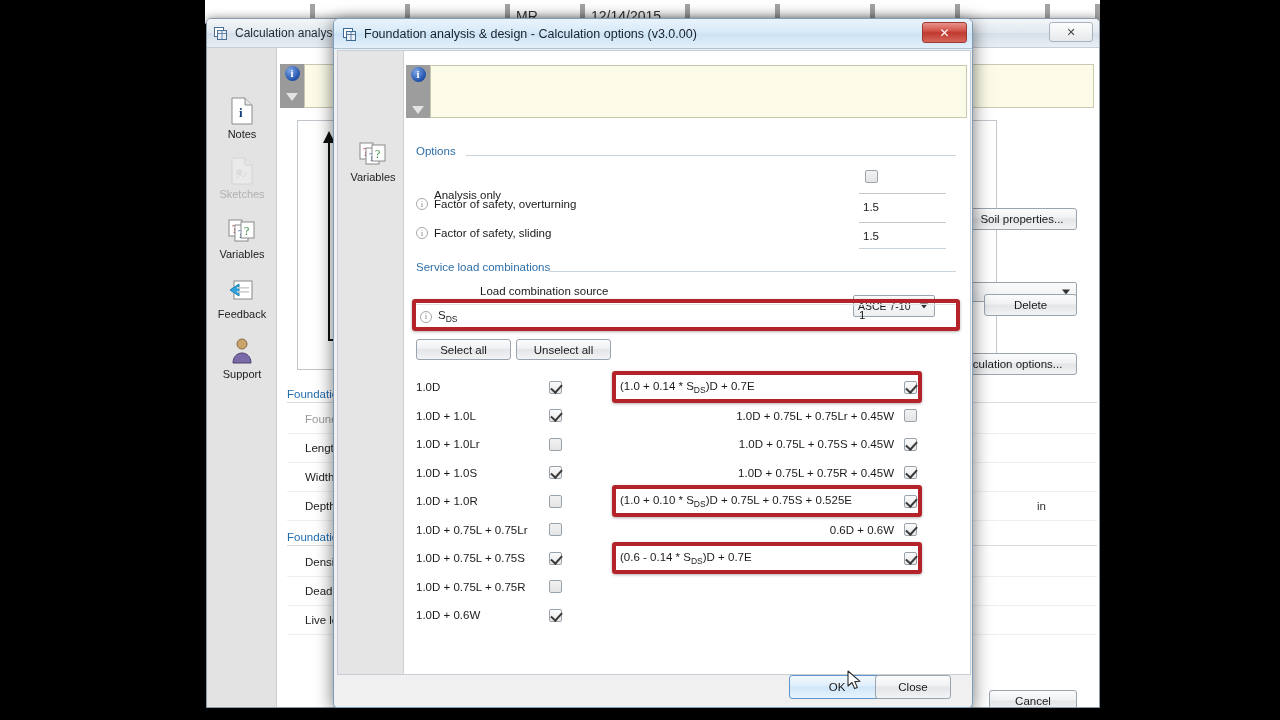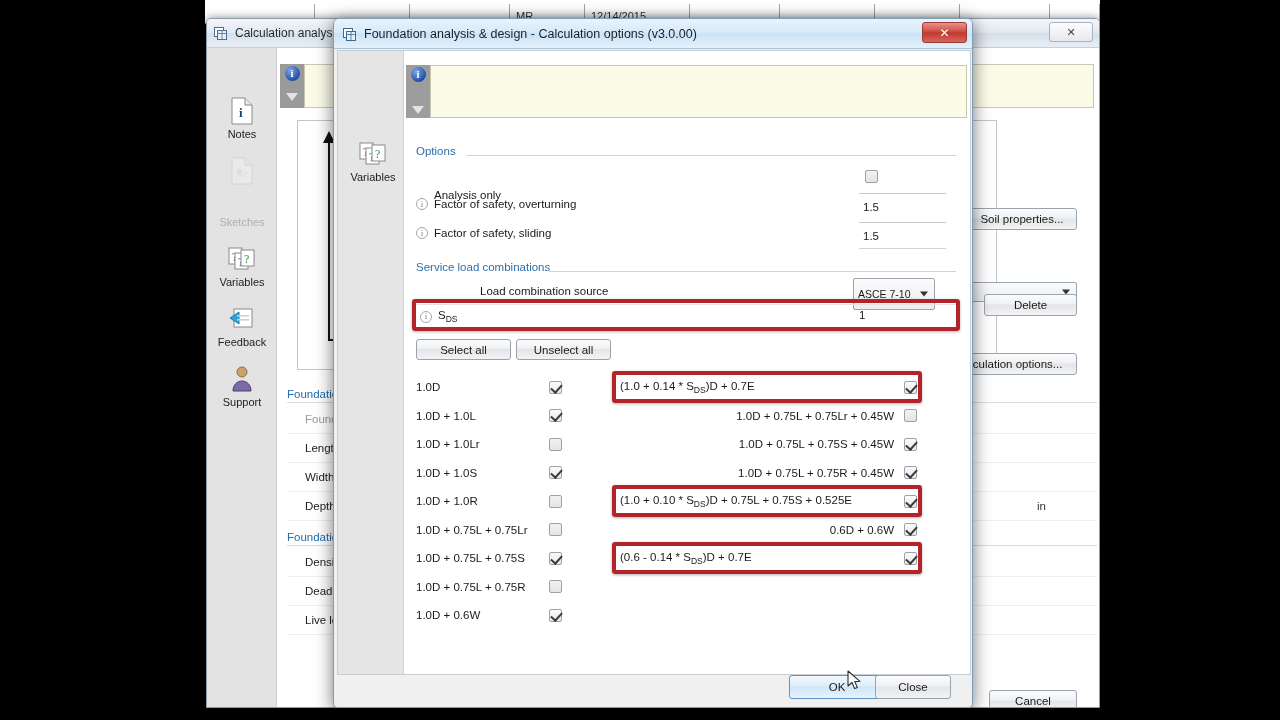--- a/index.html
+++ b/index.html
@@ -26,22 +26,22 @@
 
   
   .sheet {
     position: absolute;
     left: 205px; top: 0; width: 895px; height: 24px;
     background: #ffffff;
     border-bottom: 1px solid #9a9a9a;
   }
   .sheet-cell {
     position: absolute; top: 4px; height: 24px;
-    border-right: 1px solid #a3a3a3;
-    font-size: 11px; color: #333;
+    border-right: 5px solid #a3a3a3;
+    font-size: 14px; color: #333;
     display: flex; align-items: center;
     padding-left: 6px;
     white-space: nowrap;
   }
 
   
   .bgwin {
     position: absolute;
     left: 206px; top: 18px; width: 894px; height: 690px;
     background: #eff0f1;
@@ -387,21 +387,21 @@
           <div class="rail-item" style="margin-top: 48px;">
             <div class="rail-glyph">
               <svg width="26" height="28" viewBox="0 0 26 28">
                 <path d="M3 1h13l7 7v19H3z" fill="#fff" stroke="#8a8a8a"></path>
                 <path d="M16 1v7h7" fill="#e6e6e6" stroke="#8a8a8a"></path>
                 <text x="10" y="20" font-size="13" font-family="Liberation Serif, serif" font-weight="bold" fill="#12407e">i</text>
               </svg>
             </div>
             <div>Notes</div>
           </div>
-          <div class="rail-item disabled" style="margin-top: 16px; gap: 28px;">
+          <div class="rail-item disabled" style="margin-top: 16px;">
             <div class="rail-glyph" style="opacity: 0.45;">
               <svg width="26" height="28" viewBox="0 0 26 28">
                 <path d="M3 1h13l7 7v19H3z" fill="#f4f4f4" stroke="#c3c3c3"></path>
                 <path d="M16 1v7h7" fill="#ebebeb" stroke="#c3c3c3"></path>
                 <circle cx="10" cy="15" r="3" fill="#d9d9d9"></circle>
                 <path d="M7 22l4-5 3 3 4-5" stroke="#cfcfcf" fill="none"></path>
               </svg>
             </div>
             <div>Sketches</div>
           </div>
@@ -584,21 +584,21 @@
           <span>1.5</span>
         </div>
         <div class="sect-rule" style="left:455px; top:197px; width:87px;"></div>
 
         <div class="sect-head" style="left:12px; top:210px;">Service load combinations</div>
         <div class="sect-rule" style="left:145px; top:220px; width:407px;"></div>
 
         <div class="opt-row" style="left:30px; top:234px;padding-left:46px;">
           <span>Load combination source</span>
         </div>
-        <div class="combo" style="position:absolute; left:449px; top:227px; width:82px; height:32px;">
+        <div class="combo" style="position:absolute; left:449px; top:244px; width:82px; height:22px;">
           <span style="font-size:10.5px">ASCE 7-10</span>
           <span class="caret"></span>
         </div>
 
         <div class="val-field" style="left:12px; top:253px; width:540px; height:24px; border-top:1px solid #dfe3e7;">
           <span class="info-i">i</span>
           <span><span>S</span><sub>DS</sub></span>
         </div>
         <div style="position:absolute; left:455px; top:258px; font-size:11.5px; color:#1a1a1a;">1</div>
         <div class="hl-box" style="left:8px; top:248px; width:548px; height:32px;"></div>

